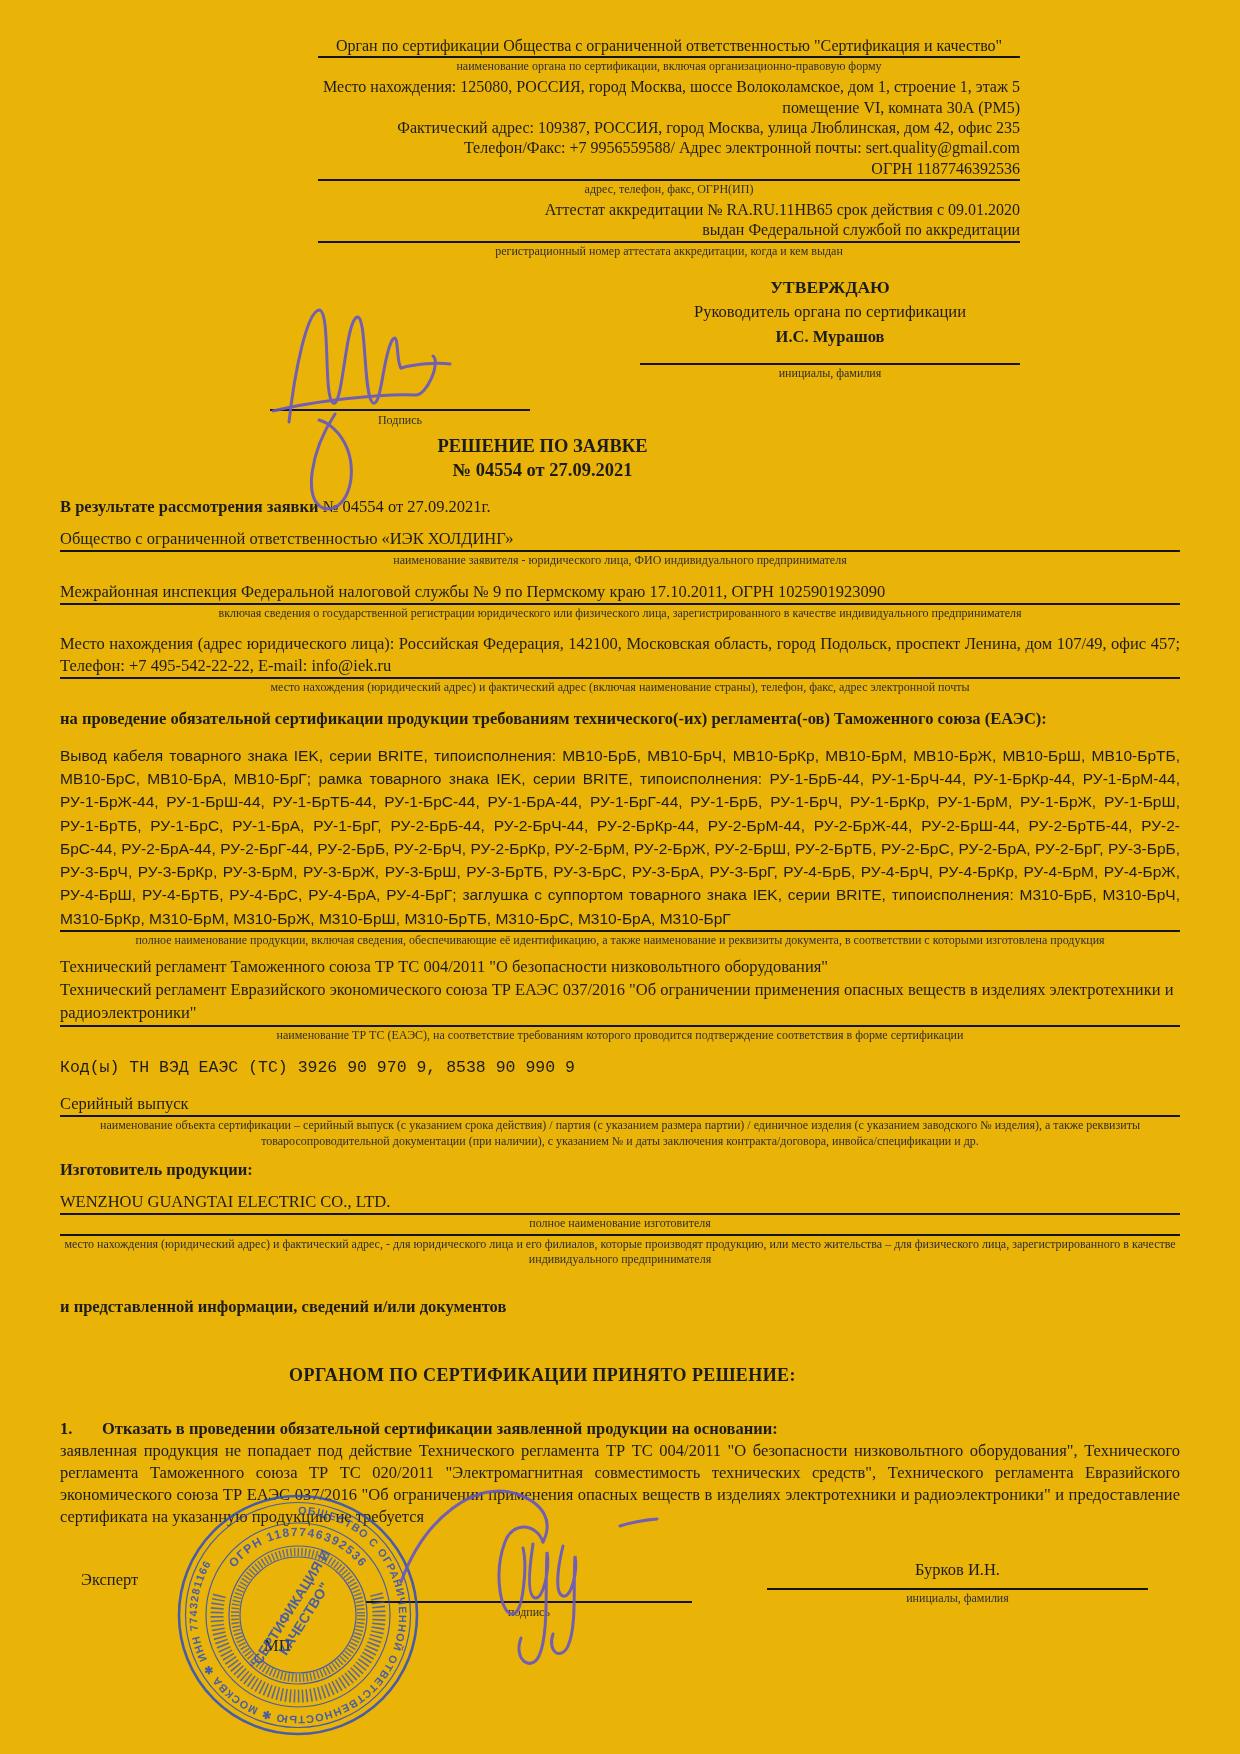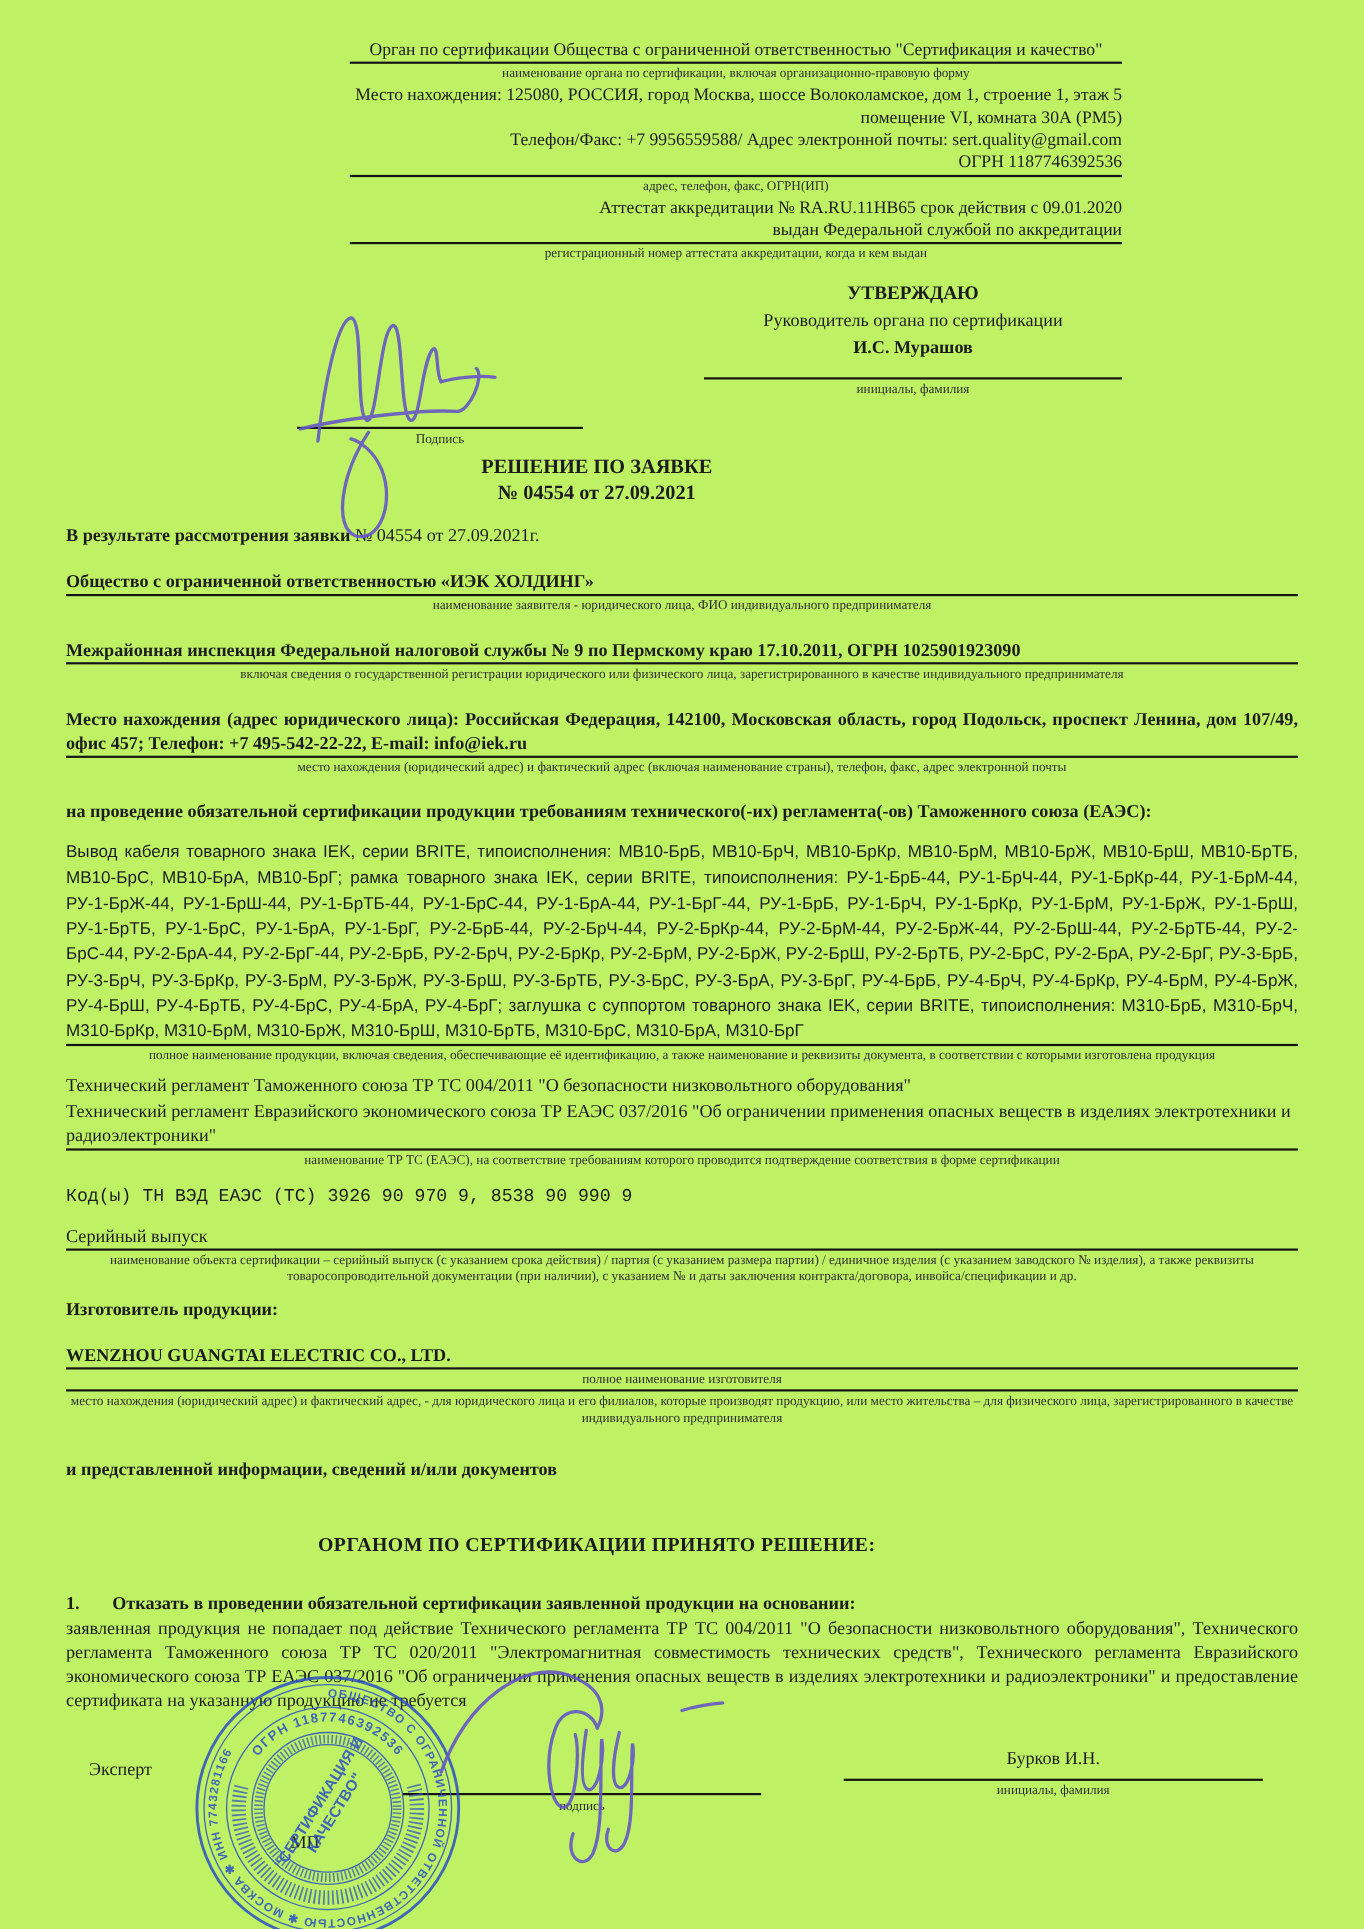--- a/index.html
+++ b/index.html
@@ -6,21 +6,21 @@
     --ink:#6657c4;
     --stamp:#2b4fc4;
     --txt:#1c1c1c;
   }
   *{box-sizing:border-box; margin:0; padding:0;}
   html,body{background:#9c9c9c;}
   .page{
     position:relative;
     width:1240px; height:1754px;
     margin:0 auto;
-    background:#bef264;
+    background:#eab308;
     font-family:"Liberation Serif","DejaVu Serif",serif;
     color:var(--txt);
     overflow:hidden;
   }
   .content{padding:36px 60px 0 60px; position:relative;}
   .rule{border-top:2.5px solid #141414; height:0;}
   .cap{font-size:12px; color:#2e2e2e; text-align:center; line-height:1.3; padding:1px 0 2px 0;}
   .bold{font-weight:bold;}
   .c{text-align:center;}
   .r{text-align:right;}
@@ -31,21 +31,21 @@
   .approve-right{position:absolute; left:580px; top:12px; width:380px; text-align:center; font-size:16.5px; line-height:1.5;}
   .ap-title{font-size:17.5px; font-weight:bold;}
   .approve-right .rule{margin-top:14px;}
   .sign-line-left{position:absolute; left:210px; top:147px; width:260px; border-top:2.5px solid #141414;}
   .sign-cap-left{position:absolute; left:210px; top:150px; width:260px;}
   .sig1{position:absolute; left:205px; top:2px; width:190px; height:250px; color:var(--ink); z-index:3;}
   
   .doc-title{width:965px; text-align:center; font-size:18.5px; font-weight:bold; line-height:1.32; margin-top:12px;}
   
   .body-txt{font-size:16.5px; line-height:1.33;}
-  p.fld{text-align:justify; margin-top:20px;font-weight:bold;}
+  p.fld{text-align:justify; margin-top:10px;}
   .intro{margin-top:14px;}
   .products{font-family:"Liberation Sans","DejaVu Sans",sans-serif; font-size:15.5px; line-height:1.5; text-align:justify; margin-top:14px;}
   .regs{margin-top:6px; line-height:1.38;}
   .tnved{margin-top:12px;font-family:Liberation Mono, monospace;}
   .serial{margin-top:14px;}
   .man-label{margin-top:8px; font-weight:bold;}
   .provided{margin-top:26px; font-weight:bold;}
   .dec-head-wrap{width:965px; text-align:center; margin-top:46px;}
   .dec-head{font-size:18px; font-weight:bold; letter-spacing:.4px;}
   .dec-item{margin-top:30px; font-weight:bold;}
@@ -68,20 +68,21 @@
 
 <div class="page">
   <div class="content">
 
     <div class="hdr">
       <div class="c">Орган по сертификации Общества с ограниченной ответственностью "Сертификация и качество"</div>
       <div class="rule"></div>
       <div class="cap">наименование органа по сертификации, включая организационно-правовую форму</div>
       <div class="r">Место нахождения: 125080, РОССИЯ, город Москва, шоссе Волоколамское, дом 1, строение 1, этаж 5</div>
       <div class="r">помещение VI, комната 30А (РМ5)</div>
+      <div class="r">Фактический адрес: 109387, РОССИЯ, город Москва, улица Люблинская, дом 42, офис 235</div>
       <div class="r">Телефон/Факс: +7 9956559588/ Адрес электронной почты: sert.quality@gmail.com</div>
       <div class="r">ОГРН 1187746392536</div>
       <div class="rule"></div>
       <div class="cap">адрес, телефон, факс, ОГРН(ИП)</div>
       <div class="r">Аттестат аккредитации № RA.RU.11НВ65 срок действия с 09.01.2020</div>
       <div class="r">выдан Федеральной службой по аккредитации</div>
       <div class="rule"></div>
       <div class="cap">регистрационный номер аттестата аккредитации, когда и кем выдан</div>
     </div>
 

